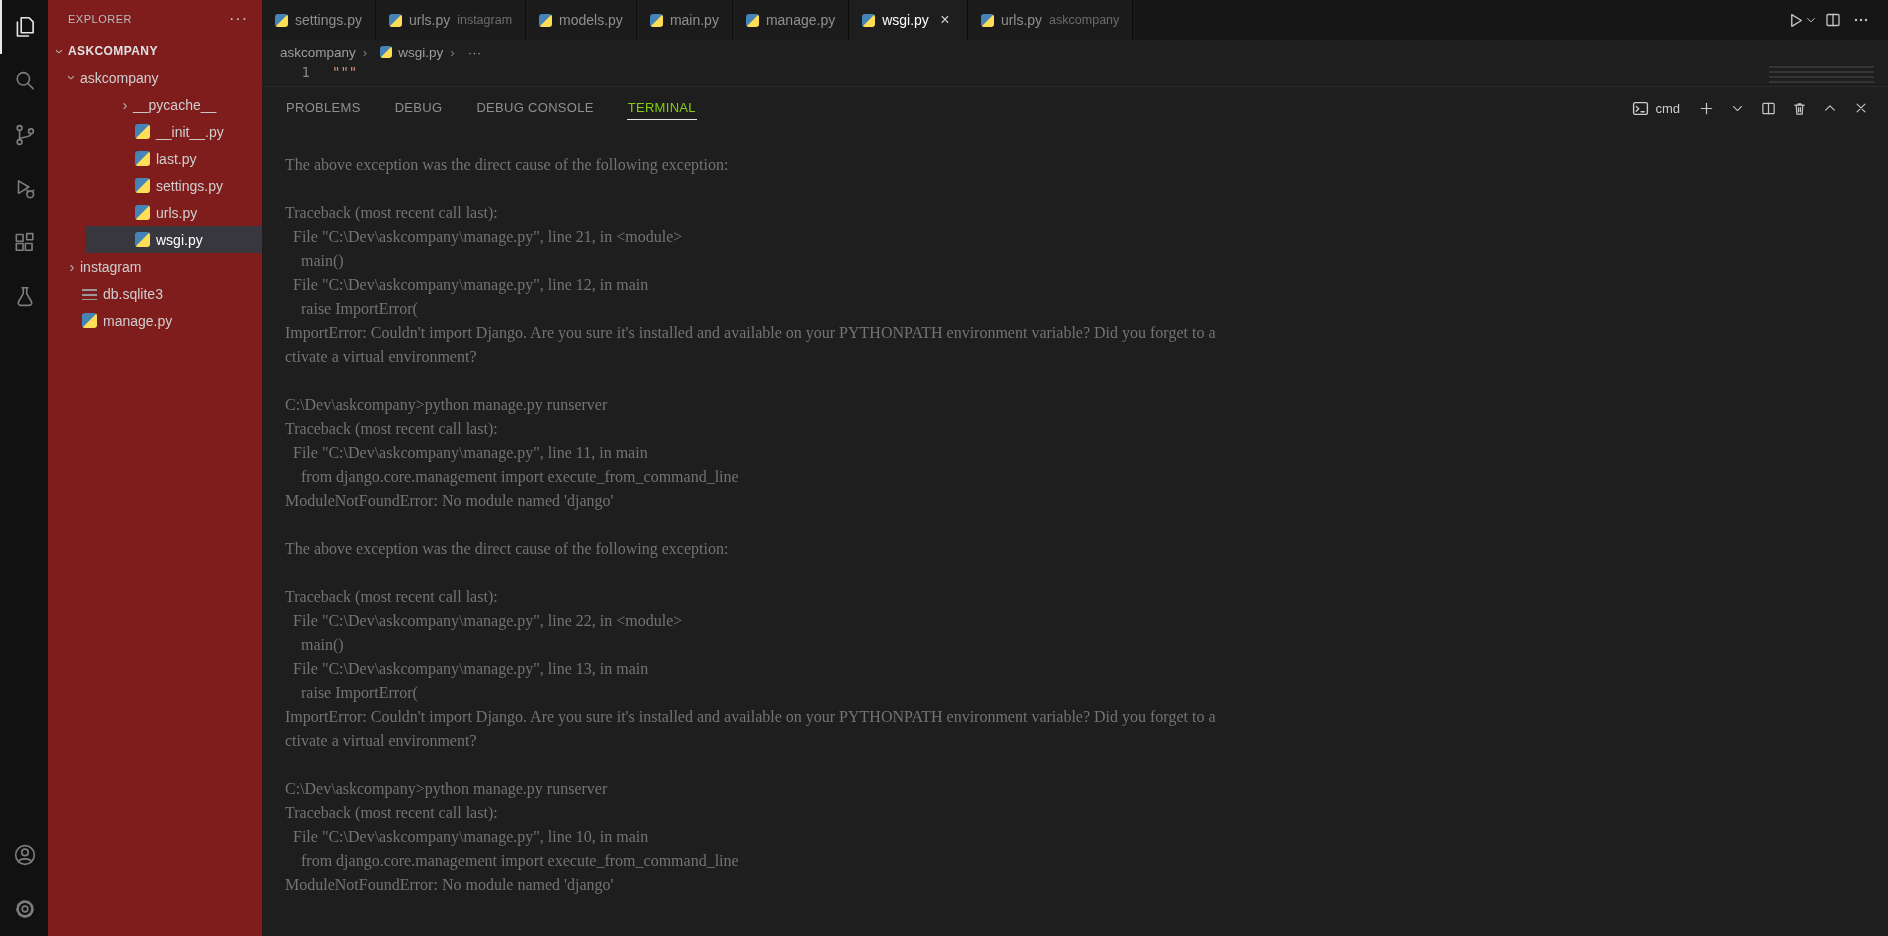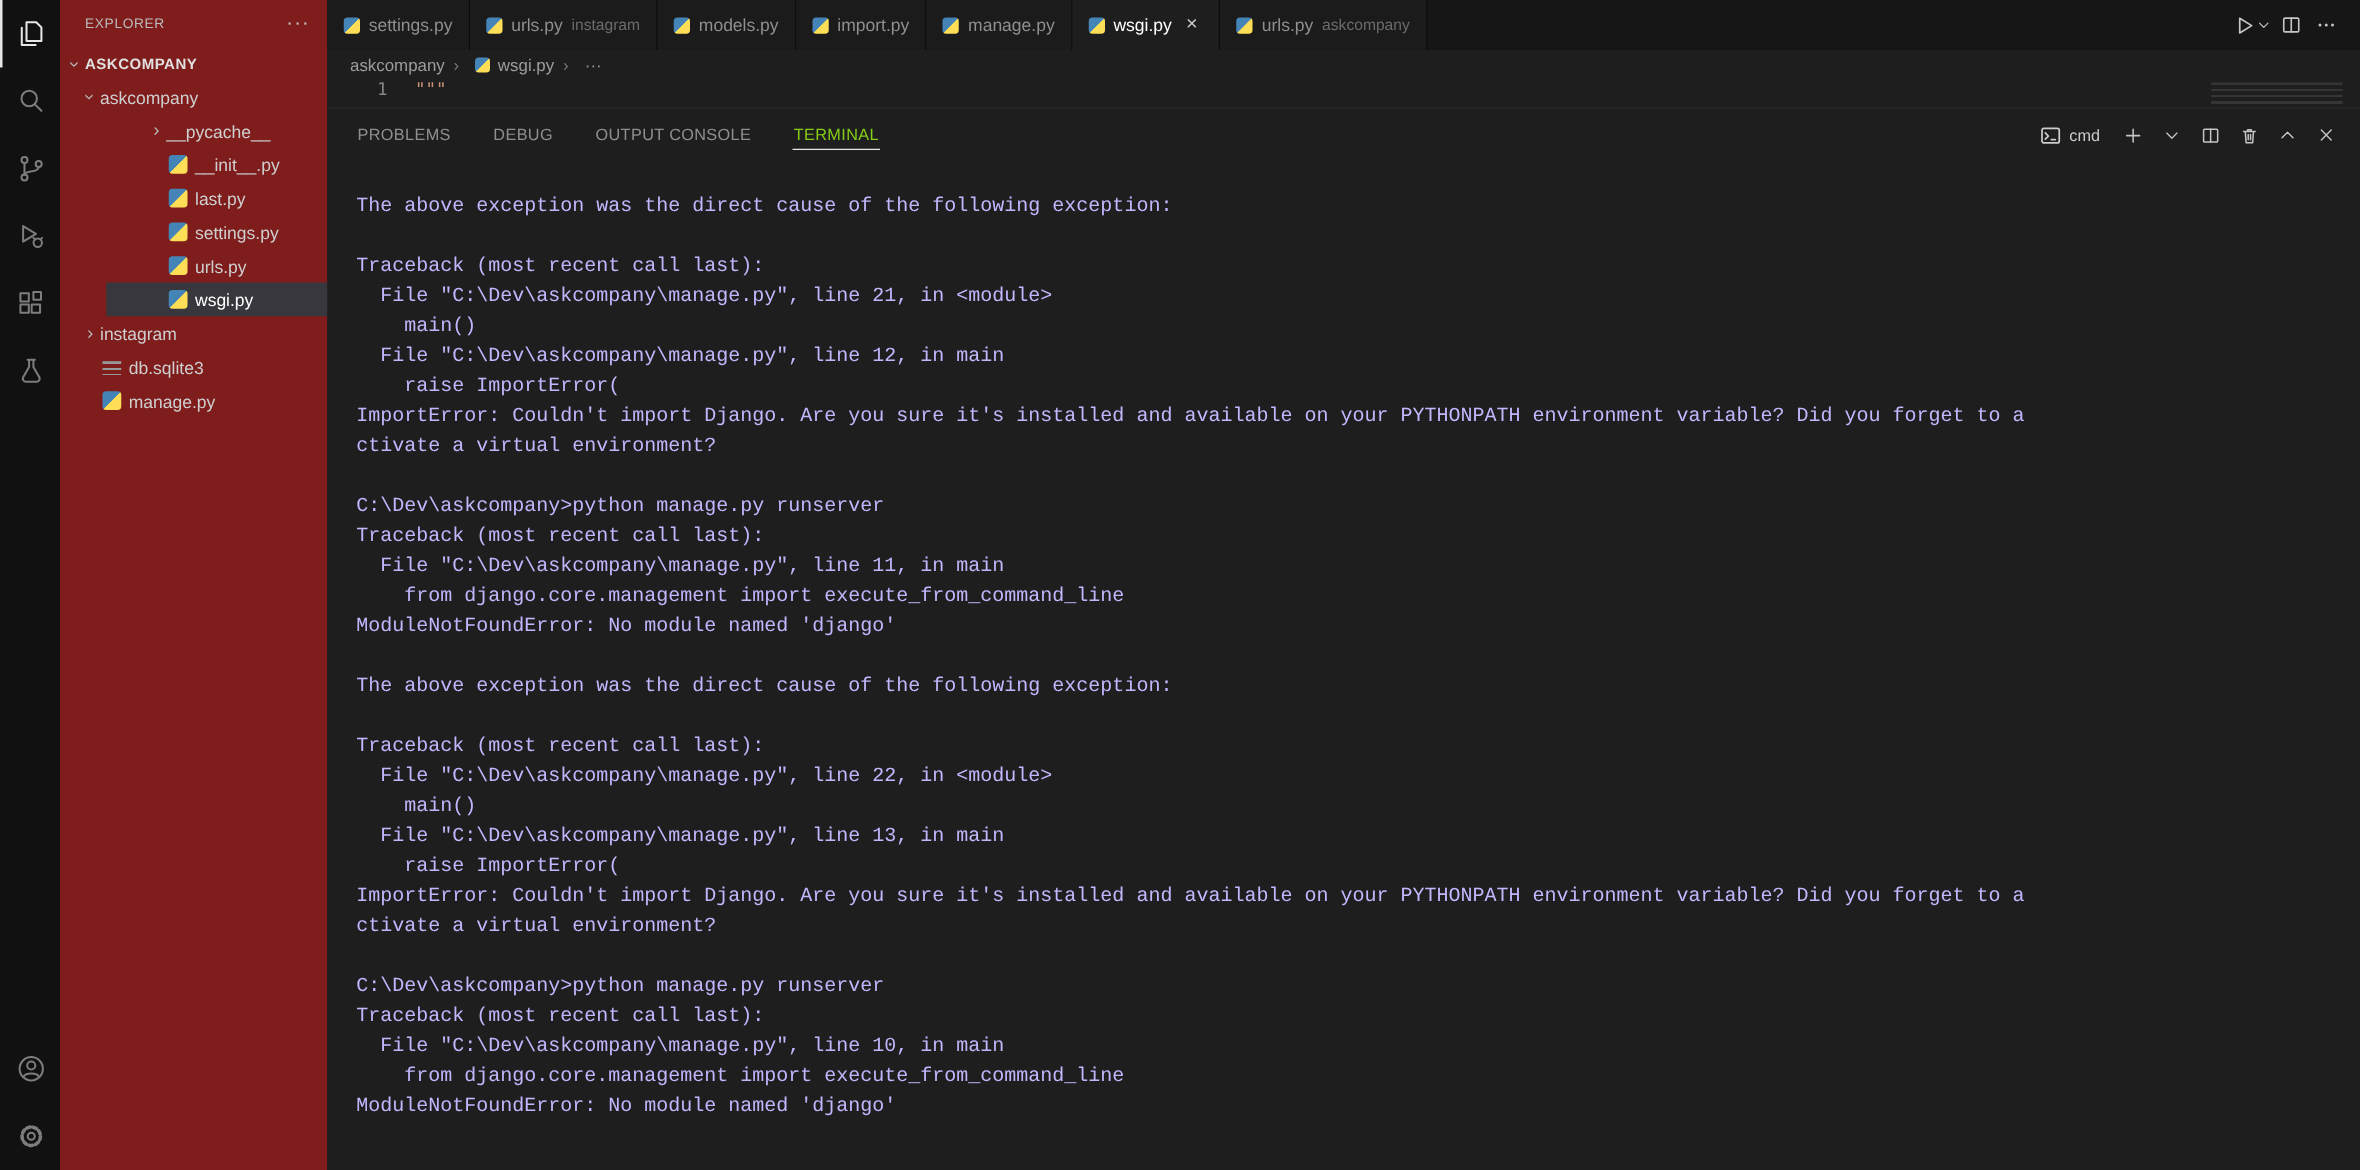--- a/index.html
+++ b/index.html
@@ -67,21 +67,21 @@
   
   .panel{flex:1;min-height:0;display:flex;flex-direction:column;background:#1e1e1e;border-top:1px solid #2a2a2a;}
   .panel-header{height:42px;display:flex;align-items:center;justify-content:space-between;padding:0 16px 0 23px;flex-shrink:0;}
   .panel-tabs{display:flex;gap:32px;}
   .ptab{font-size:13px;letter-spacing:.3px;color:#8f8f8f;cursor:pointer;padding:4px 1px;border-bottom:1px solid transparent;}
   .ptab[data-active="true"]{color:#84cc16;border-bottom-color:#e7e7e7;font-weight:normal;}
   .panel-actions{display:flex;align-items:center;gap:9px;color:#c5c5c5;}
   .panel-actions svg{stroke:currentColor;fill:none;stroke-width:1.3;stroke-linecap:round;stroke-linejoin:round;}
   .shell-pick{display:flex;align-items:center;gap:6px;font-size:13px;color:#cccccc;cursor:pointer;margin-right:6px;text-align:center;}
   .pa-btn{width:22px;height:22px;display:flex;align-items:center;justify-content:center;cursor:pointer;border-radius:4px;}
-  .terminal{flex:1;overflow:hidden;padding:24px 10px 0 23px;font-family:Liberation Mono, monospace;font-size:16px;line-height:24px;color:#c4b5fd;cursor:text;}
+  .terminal{flex:1;overflow:hidden;padding:24px 10px 0 23px;font-family:Liberation Serif, serif;font-size:16px;line-height:24px;color:#737373;cursor:text;}
   .term-line{white-space:pre;min-height:24px;}
 </style>
 </head>
 <body>
 
 <div class="app">
 
   <nav class="activity-bar">
     <div class="ab-group">
       <div class="ab-item active">
@@ -236,21 +236,21 @@
           </div>
 
           <div class="tab" data-active="false">
             <span class="ficon" data-kind="python"></span>
             <span class="tab-label">models.py</span>
 
           </div>
 
           <div class="tab" data-active="false">
             <span class="ficon" data-kind="python"></span>
-            <span class="tab-label">import.py</span>
+            <span class="tab-label">main.py</span>
 
           </div>
 
           <div class="tab" data-active="false">
             <span class="ficon" data-kind="python"></span>
             <span class="tab-label">manage.py</span>
 
           </div>
 
           <div class="tab" data-active="true">
@@ -321,21 +321,21 @@
     </div>
 
     <section class="panel">
       <div class="panel-header">
         <div class="panel-tabs">
 
             <span class="ptab" data-active="false">PROBLEMS</span>
 
             <span class="ptab" data-active="false">DEBUG</span>
 
-            <span class="ptab" data-active="false">OUTPUT CONSOLE</span>
+            <span class="ptab" data-active="false">DEBUG CONSOLE</span>
 
             <span class="ptab" data-active="true">TERMINAL</span>
 
         </div>
         <div class="panel-actions">
           <span class="shell-pick">
             <svg width="17" height="17" viewBox="0 0 16 16">
                 <rect x="1.5" y="2.5" width="13" height="11" rx="1.5"></rect>
                 <path d="M4 6 l2.3 2.3 L4 10.6 M8.5 11 h3"></path>
               </svg>

